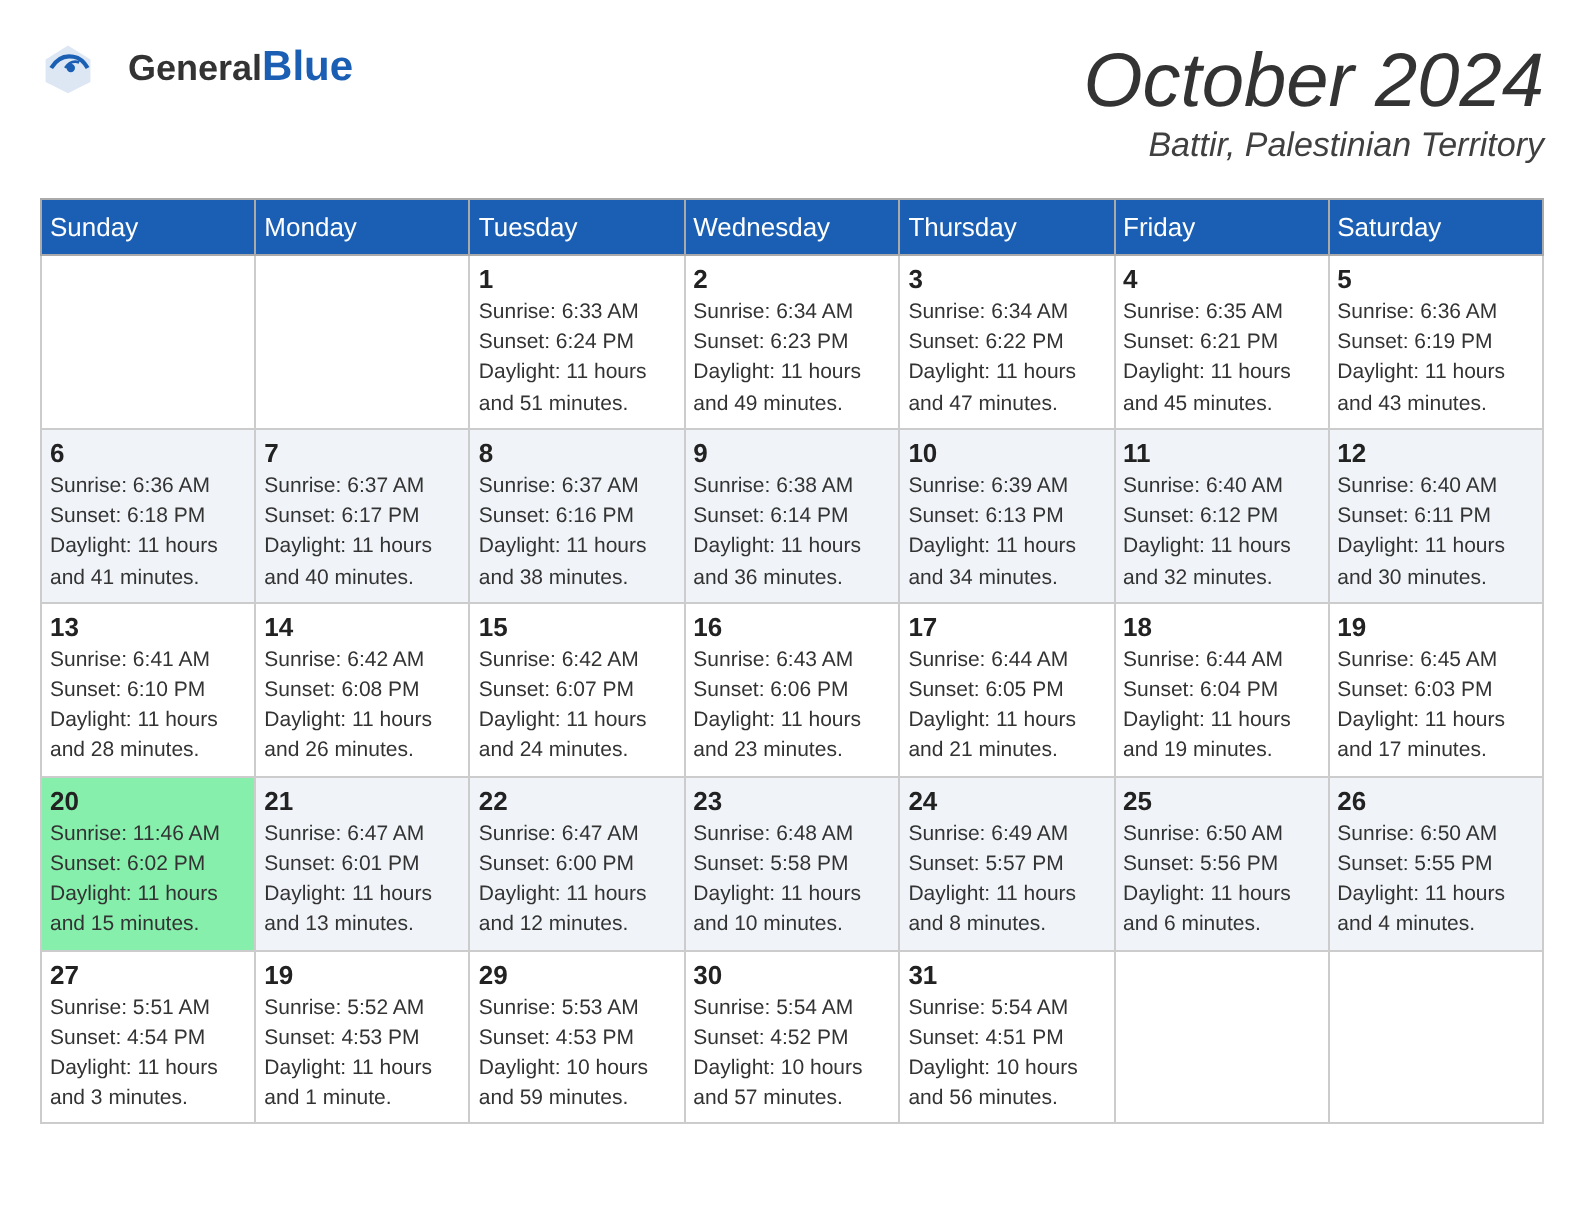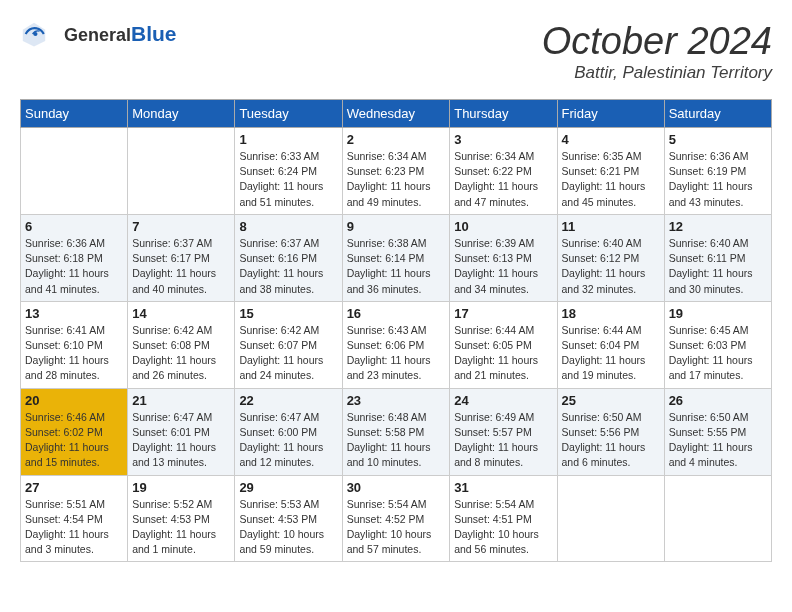--- a/index.html
+++ b/index.html
@@ -237,23 +237,23 @@
 Daylight: 11 hours and 19 minutes.</div>
         </td>
         <td style="background: rgb(255, 255, 255);">
           <div class="day-number">19</div>
           <div class="day-info" style="white-space: pre-line;">Sunrise: 6:45 AM
 Sunset: 6:03 PM
 Daylight: 11 hours and 17 minutes.</div>
         </td>
       </tr>
       <tr>
-        <td style="background: #eab308;">
+        <td style="background: #86efac;">
           <div class="day-number">20</div>
-          <div class="day-info" style="white-space: pre-line;">Sunrise: 6:46 AM
+          <div class="day-info" style="white-space: pre-line;">Sunrise: 11:46 AM
 Sunset: 6:02 PM
 Daylight: 11 hours and 15 minutes.</div>
         </td>
         <td style="background: rgb(240, 244, 248);">
           <div class="day-number">21</div>
           <div class="day-info" style="white-space: pre-line;">Sunrise: 6:47 AM
 Sunset: 6:01 PM
 Daylight: 11 hours and 13 minutes.</div>
         </td>
         <td style="background: rgb(240, 244, 248);">

